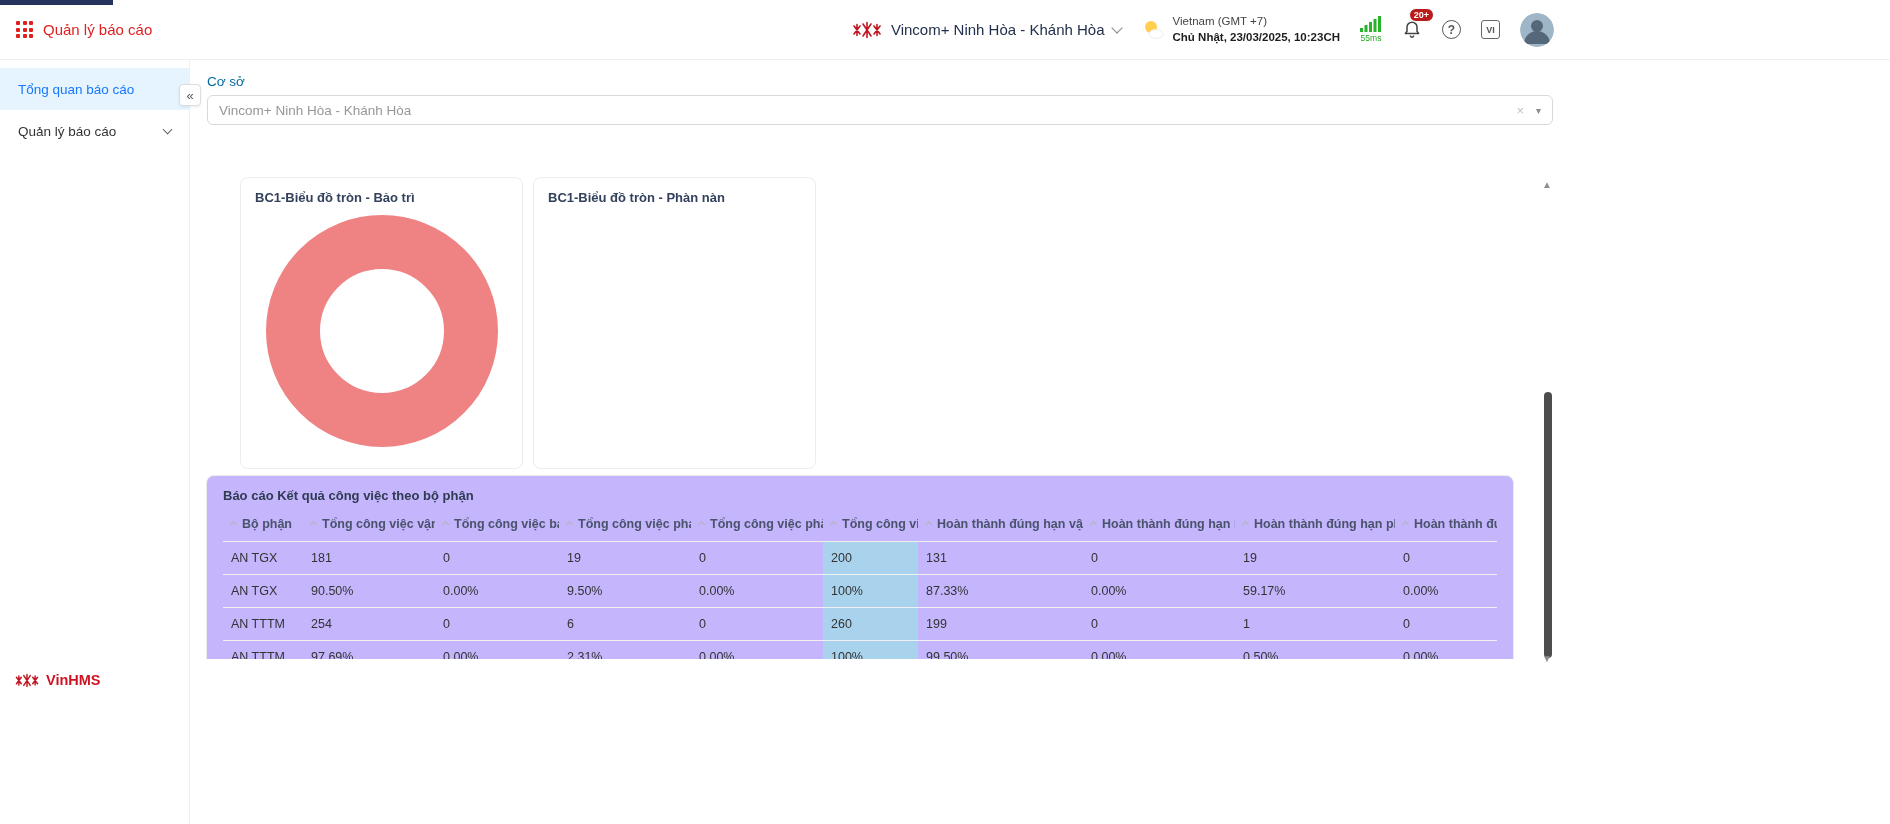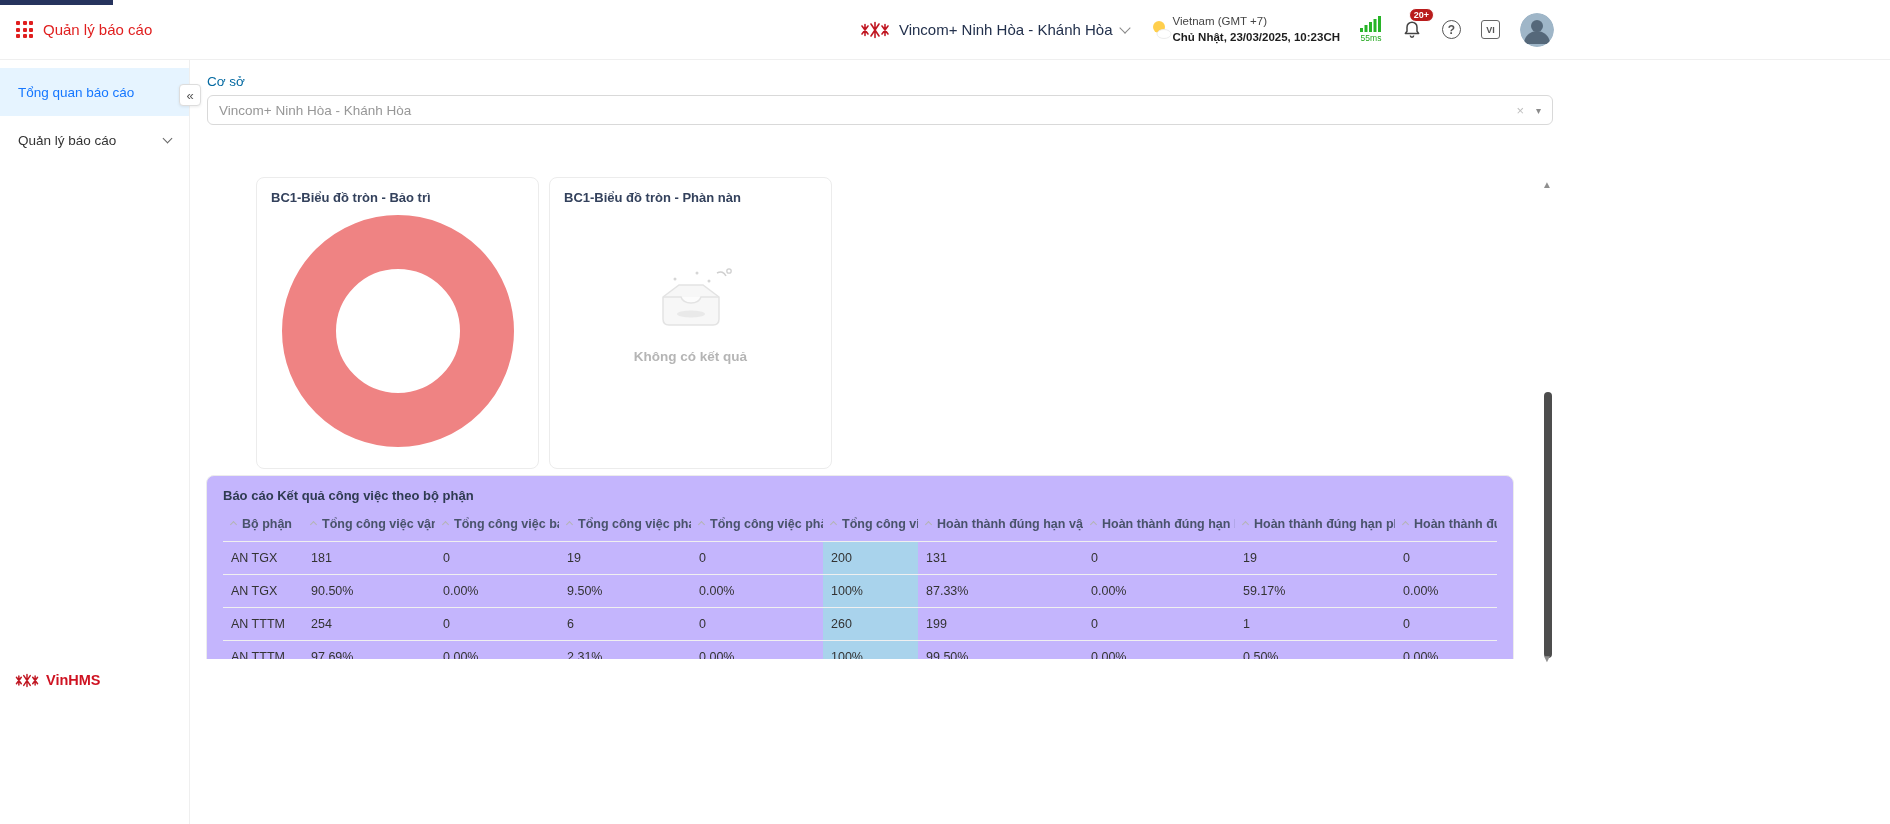--- a/index.html
+++ b/index.html
@@ -12,59 +12,59 @@
   .app-header{height:60px;border-bottom:1px solid #efefef;display:flex;align-items:center;
     padding:0 336px 0 16px;background:#fff;position:relative;}
   .app-title-area{display:flex;align-items:center;gap:10px;}
   .grid-icon{display:grid;grid-template-columns:repeat(3,4px);grid-gap:2.5px;}
   .grid-icon i{width:4px;height:4px;background:#e01f1f;border-radius:1px;display:block;}
   .app-title{color:#e01f1f;font-size:15px;}
   .header-right{margin-left:auto;display:flex;align-items:center;gap:20px;}
   .property{display:flex;align-items:center;gap:8px;font-size:15px;color:#22304c;cursor:pointer;}
   .chev{display:inline-block;width:8px;height:8px;border-right:1.6px solid #888;border-bottom:1.6px solid #888;
     transform:rotate(45deg);margin-top:-4px;}
-  .tz-wrap{display:flex;align-items:center;gap:0;}
+  .tz-wrap{display:flex;align-items:center;gap:8px;}
   .tz-block{font-size:11.5px;color:#444;line-height:1.35;}
   .tz-block .l2{font-weight:700;color:#1d1d1d;}
   .signal{display:flex;flex-direction:column;align-items:center;gap:1px;}
   .signal .ms{font-size:8.5px;color:#23a81f;}
   .bell-wrap{position:relative;cursor:pointer;}
   .badge{position:absolute;top:-9px;right:-12px;background:#b91c1c;color:#fff;font-size:9px;
     border-radius:9px;padding:1px 4px;border:1px solid #fff;font-weight:700;}
   .help-icon{width:19px;height:19px;border:1.6px solid #555;border-radius:50%;color:#555;font-size:12px;
     display:flex;align-items:center;justify-content:center;font-weight:700;cursor:pointer;}
   .lang-box{min-width:19px;height:19px;border:1.5px solid #666;border-radius:3px;color:#555;font-size:9px;
     font-weight:700;display:flex;align-items:center;justify-content:center;padding:0 2px;cursor:pointer;}
   .avatar{width:34px;height:34px;border-radius:50%;overflow:hidden;cursor:pointer;flex:none;}
 
   
   .layout{display:flex;height:764px;position:relative;}
   .sidebar{width:190px;background:#fff;border-right:1px solid #efefef;position:relative;flex:none;padding-top:8px;}
-  .nav-item{height:48px;display:flex;align-items:center;justify-content:space-between;padding:0 18px;
+  .nav-item{height:42px;display:flex;align-items:center;justify-content:space-between;padding:0 18px;
     font-size:13.5px;color:#333;cursor:pointer;}
   .nav-item.active{background:#e6f4ff;color:#1677ff;}
   .nav-chev{display:inline-block;width:7px;height:7px;border-right:1.4px solid #666;border-bottom:1.4px solid #666;
     transform:rotate(45deg);margin-top:-3px;}
   .sidebar-footer{position:absolute;top:612px;left:14px;display:flex;align-items:center;gap:6px;}
   .sidebar-footer .vtext{color:#cf1322;font-weight:700;font-size:14.5px;}
   .collapse-btn{position:absolute;left:179px;top:24px;width:22px;height:22px;background:#fff;border:1px solid #ddd;
     border-radius:4px;box-shadow:0 1px 3px rgba(0,0,0,.08);display:flex;align-items:center;justify-content:center;
     color:#555;font-size:13px;cursor:pointer;z-index:3;}
 
   
   .main{flex:1;position:relative;padding-top:14px;background:#fff;}
   .facility-label{margin-left:17px;font-size:13.5px;color:#0369a1;margin-bottom:6px;}
   .facility-select{margin-left:17px;width:1346px;height:30px;border:1px solid #d9d9d9;border-radius:6px;
     display:flex;align-items:center;padding:0 11px;font-size:13.5px;color:#979797;background:#fff;cursor:pointer;}
   .facility-select .val{flex:1;}
   .clear-x{color:#bfbfbf;font-size:13px;margin-right:12px;cursor:pointer;}
   .sel-caret{color:#8a8a8a;font-size:10px;cursor:pointer;}
 
   .scroll-view{height:534px;overflow:hidden;position:relative;}
-  .charts-row{display:flex;gap:10px;margin:52px 0 0 66px;}
+  .charts-row{display:flex;gap:10px;margin:52px 0 0 50px;}
   .chart-card{width:283px;height:292px;border:1px solid #ececec;border-radius:8px;background:#fff;
     padding:12px 14px;flex:none;}
   .chart-title{font-size:13px;font-weight:700;color:#33415c;}
   .chart-card svg.donut{display:block;margin:10px auto 0;}
   .empty-box{margin-top:62px;display:flex;flex-direction:column;align-items:center;gap:16px;}
   .empty-text{color:#b5b5b5;font-size:13.5px;font-weight:600;}
 
   .table-card{margin:6px 0 0 16px;width:1308px;border:1px solid #ececec;border-radius:8px;background:#c4b5fd;
     padding:12px 16px 0;}
   .table-title{font-size:13px;font-weight:700;color:#2f3b52;margin-bottom:4px;}
@@ -200,33 +200,20 @@
     <div class="scroll-view">
       <div class="charts-row" id="charts-row">
           <div class="chart-card">
             <div class="chart-title">BC1-Biểu đồ tròn - Bảo trì</div>
             <svg class="donut" width="232" height="232" viewBox="0 0 232 232">
               <circle cx="116" cy="116" r="89" fill="none" stroke="#ef8383" stroke-width="54" stroke-dasharray="559.2034923389832 0" transform="rotate(-90 116 116)"></circle>
             </svg>
           </div>
           <div class="chart-card">
             <div class="chart-title">BC1-Biểu đồ tròn - Phàn nàn</div>
-            <div class="empty-box">
-              <svg width="92" height="66" viewBox="0 0 92 66">
-                <circle cx="30" cy="12" r="1.5" fill="#d6d6d6"></circle>
-                <circle cx="52" cy="6" r="1.5" fill="#d6d6d6"></circle>
-                <circle cx="64" cy="14" r="1.5" fill="#d6d6d6"></circle>
-                <path d="M72 6 q6 -3 9 3" stroke="#cfcfcf" fill="none" stroke-width="1.5"></path>
-                <circle cx="84" cy="4" r="2.2" fill="none" stroke="#cfcfcf" stroke-width="1.3"></circle>
-                <path d="M18 30 L34 18 H58 L74 30 V52 Q74 58 68 58 H24 Q18 58 18 52 Z" fill="#f7f7f7" stroke="#e3e3e3" stroke-width="1.5"></path>
-                <path d="M18 30 H36 Q38 36 46 36 Q54 36 56 30 H74" fill="#fcfcfc" stroke="#e3e3e3" stroke-width="1.5"></path>
-                <ellipse cx="46" cy="47" rx="14" ry="3.5" fill="#e9e9e9"></ellipse>
-              </svg>
-              <div class="empty-text">Không có kết quả</div>
-            </div>
           </div>
         </div>
 
       <div class="table-card">
         <div class="table-title">Báo cáo Kết quả công việc theo bộ phận</div>
         <div class="table-wrap">
           <table class="report" id="report-table">
               <colgroup>
                 <col style="width:80px">
                 <col style="width:132px">

